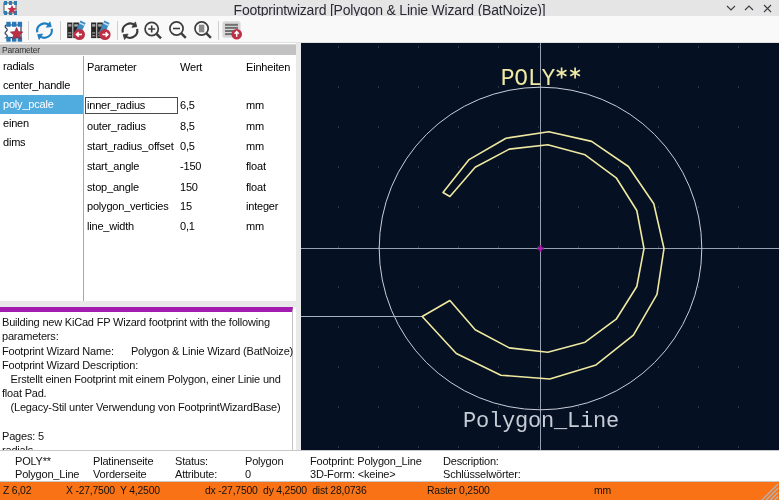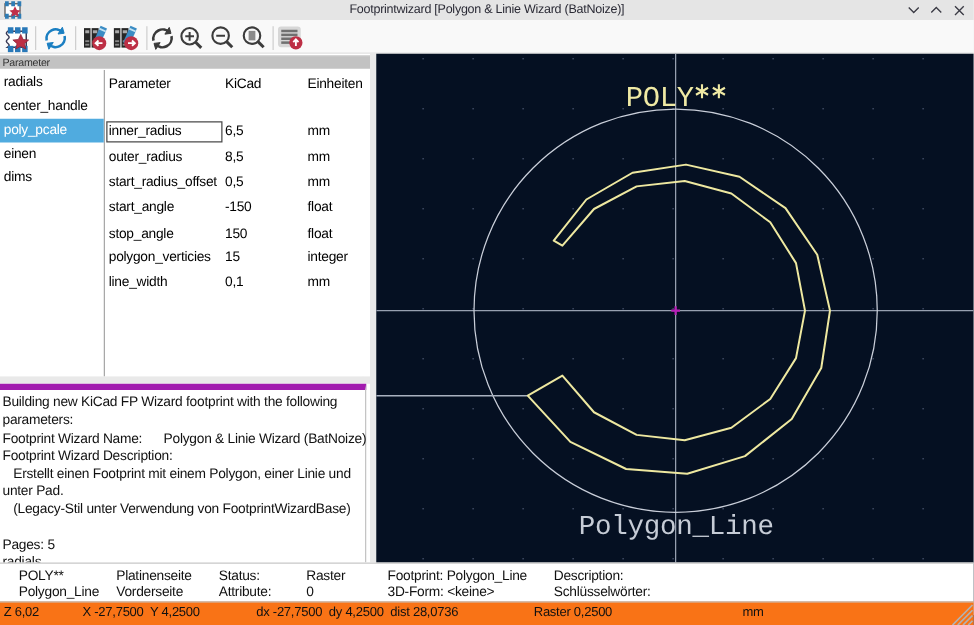--- a/index.html
+++ b/index.html
@@ -1,17 +1,17 @@
 <!DOCTYPE html>
 <html><head><meta charset="utf-8"><style>
 *{margin:0;padding:0;box-sizing:border-box}
 html,body{width:779px;height:500px;font-family:"Liberation Sans",sans-serif;position:relative;overflow:hidden;background:#fff;letter-spacing:-0.2px}
 .abs{position:absolute}
 .titlebar{left:0;top:0;width:779px;height:16px;background:#e5e5e5}
-.title{width:779px;top:2px;text-align:center;font-size:10px;color:#2a2a35}
+.title{width:779px;top:2px;text-align:center;font-size:14px;color:#2a2a35}
 .toolbar{left:0;top:16px;width:779px;height:27px;background:#f9f9f9;border-bottom:1px solid #e2e2e2}
 .tsep{top:21px;width:1px;height:19px;background:#cfcfcf}
 .caption{left:0;top:44px;width:296px;height:11px;background:#c2c2c2;font-size:8.5px;color:#333;padding-left:2px;line-height:11px;border-top:1px solid #d6d6d6}
 .listpane{left:0;top:56px;width:84px;height:245px;background:#fff;border-right:1px solid #a8a8a8;padding-top:1px}
 .litem{height:19px;line-height:19px;font-size:11px;color:#000;padding-left:3px}
 .litem.sel{background:#50abdf;color:#fff}
 .gridpane{left:84px;top:56px;width:212px;height:245px;background:#fff;font-size:11px;color:#000}
 .gr{position:absolute;left:0;width:212px;height:20px;line-height:20px}
 .gc1{position:absolute;left:3px}
 .gc2{position:absolute;left:96px}
@@ -146,21 +146,21 @@
  <div class="litem">radials</div>
  <div class="litem">center_handle</div>
  <div class="litem sel">poly_pcale</div>
  <div class="litem">einen</div>
  <div class="litem">dims</div>
 </div>
 <div class="abs gridpane">
  <span class="focusbox"></span>
  <div class="gr" style="top:1px">
       <span class="gc1">Parameter</span>
-      <span class="gc2">KiCad</span>
+      <span class="gc2">Wert</span>
       <span class="gc3">Einheiten</span>
     </div>
  <div class="gr" style="top:39px">
       <span class="gc1">inner_radius</span>
       <span class="gc2">6,5</span>
       <span class="gc3">mm</span>
     </div>
  <div class="gr" style="top:60px">
       <span class="gc1">outer_radius</span>
       <span class="gc2">8,5</span>
@@ -192,21 +192,21 @@
       <span class="gc3">mm</span>
     </div>
 
 </div>
 <div class="abs txtpane">
  <div class="tl" style="top:4px">Building new KiCad FP Wizard footprint with the following</div>
  <div class="tl" style="top:18px">parameters:</div>
  <div class="tl" style="top:32.5px">Footprint Wizard Name:&nbsp;&nbsp;&nbsp;&nbsp;&nbsp;&nbsp;Polygon &amp; Linie Wizard (BatNoize)</div>
  <div class="tl" style="top:46.5px">Footprint Wizard Description:</div>
  <div class="tl" style="top:61px">&nbsp;&nbsp;&nbsp;Erstellt einen Footprint mit einem Polygon, einer Linie und</div>
- <div class="tl" style="top:75px">unter Pad.</div>
+ <div class="tl" style="top:75px">float Pad.</div>
  <div class="tl" style="top:89px">&nbsp;&nbsp;&nbsp;(Legacy-Stil unter Verwendung von FootprintWizardBase)</div>
  <div class="tl" style="top:118px">Pages: 5</div>
  <div class="tl" style="top:132px">radials</div>
 </div>
 <div class="abs canvas"><svg width="478" height="407" viewBox="0 0 478 407">
 <g>
         <rect x="37" y="3.5" width="1" height="1" fill="#55607c"></rect>
         <rect x="37" y="43.5" width="1" height="1" fill="#55607c"></rect>
         <rect x="37" y="83.5" width="1" height="1" fill="#55607c"></rect>
         <rect x="37" y="123.5" width="1" height="1" fill="#55607c"></rect>
@@ -339,21 +339,21 @@
       <path d="M274.1,24.4 L274.1,35.6 M269.25,27.20 L278.95,32.80 M278.95,27.20 L269.25,32.80" stroke="#efe9a4" stroke-width="1.7" fill="none"></path>
 <text x="240" y="384" text-anchor="middle" font-family="Liberation Mono, monospace" font-size="22" fill="#c6ccd6">Polygon_Line</text>
 </svg></div>
 <div class="abs infopanel">
  <div class="ic" style="left:15px;top:3.5px">POLY**</div>
  <div class="ic" style="left:15px;top:17px">Polygon_Line</div>
  <div class="ic" style="left:93px;top:3.5px">Platinenseite</div>
  <div class="ic" style="left:93px;top:17px">Vorderseite</div>
  <div class="ic" style="left:175px;top:3.5px">Status:</div>
  <div class="ic" style="left:175px;top:17px">Attribute:</div>
- <div class="ic" style="left:245px;top:3.5px">Raster</div>
+ <div class="ic" style="left:245px;top:3.5px">Polygon</div>
  <div class="ic" style="left:245px;top:17px">0</div>
  <div class="ic" style="left:310px;top:3.5px">Footprint: Polygon_Line</div>
  <div class="ic" style="left:310px;top:17px">3D-Form: &lt;keine&gt;</div>
  <div class="ic" style="left:443px;top:3.5px">Description:</div>
  <div class="ic" style="left:443px;top:17px">Schlüsselwörter:</div>
 </div>
 <div class="abs statusbar">
  <div class="sc" style="left:3px">Z 6,02</div>
  <div class="sc" style="left:66px">X -27,7500&nbsp; Y 4,2500</div>
  <div class="sc" style="left:205px">dx -27,7500&nbsp; dy 4,2500&nbsp; dist 28,0736</div>

